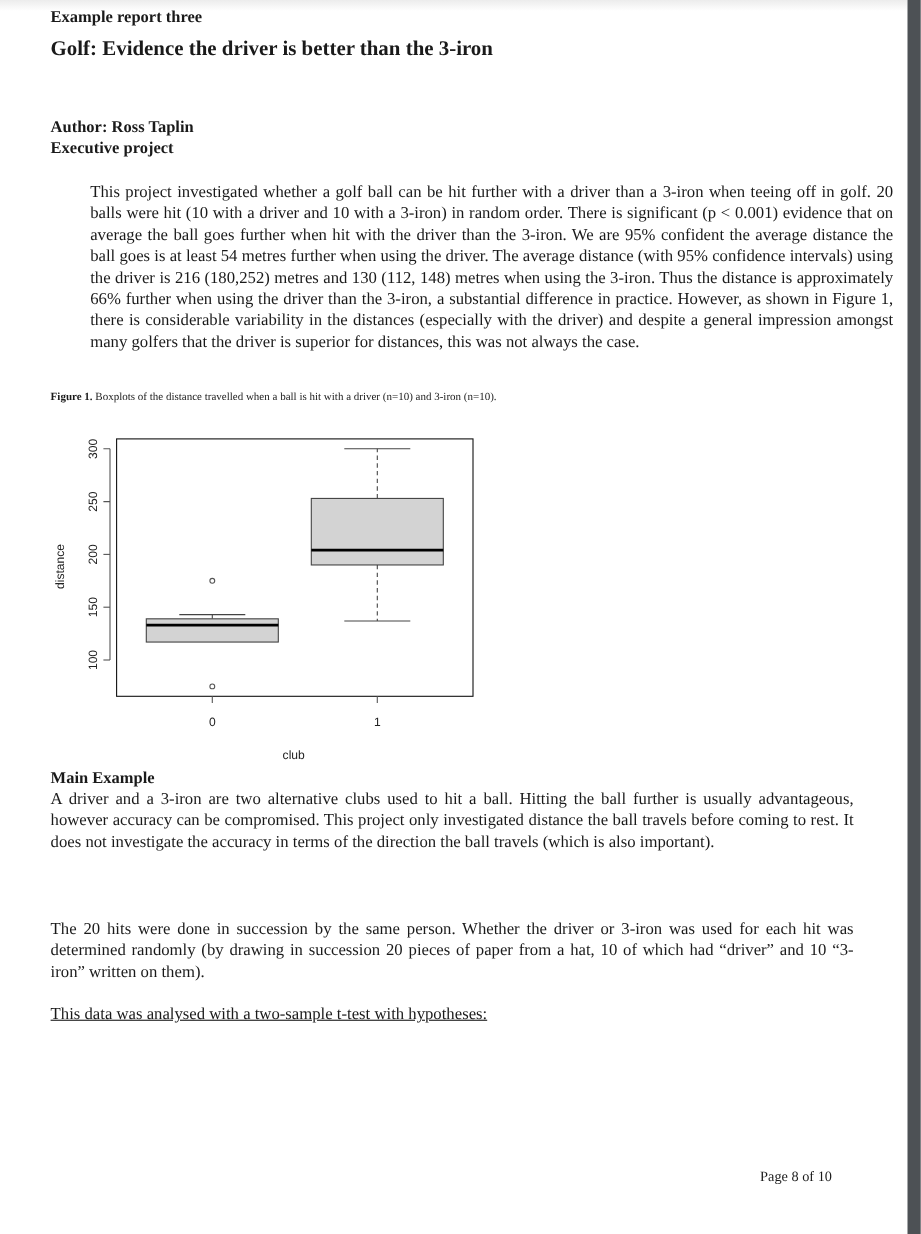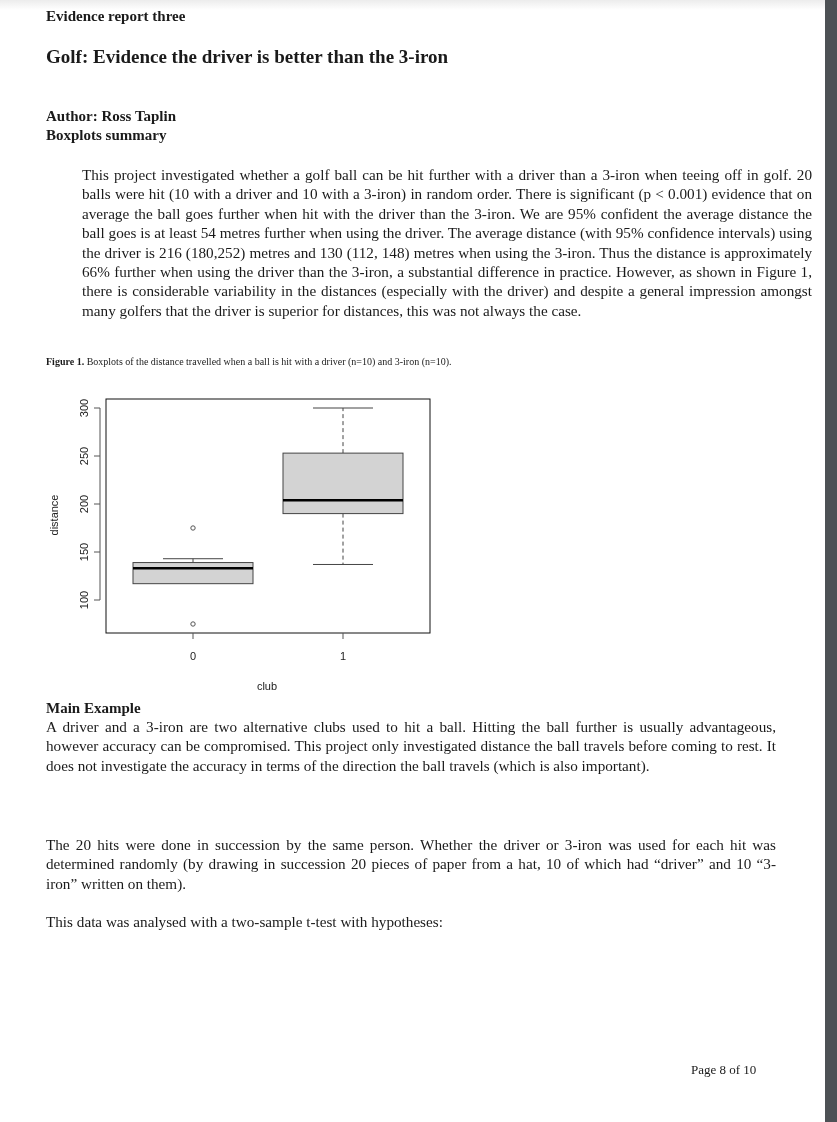--- a/index.html
+++ b/index.html
@@ -13,51 +13,51 @@
     position: absolute; left: 0; top: 0; width: 825px; height: 10px;
     background: linear-gradient(#ececec, #ffffff);
   }
   .right-bar {
     position: absolute; right: 0; top: 0; width: 12px; height: 1122px;
     background: #4d5155;
   }
   .page { position: absolute; left: 46px; top: 0; width: 730px; }
   .hdr { position: absolute; left: 0; font-weight: bold; white-space: nowrap; }
   .h-example { top: 8px; font-size: 15px; }
-  .h-title { top: 46px; font-size: 19px; }
+  .h-title { top: 34px; font-size: 19px; }
   .h-author { top: 88px; font-size: 15px; margin-top: 20px; }
   .h-exec { top: 127px; font-size: 15px; }
   .para {
     position: absolute; left: 0; width: 730px;
     font-size: 15.2px; line-height: 19.4px; text-align: justify;
   }
   .p-summary { top: 165px; margin-left: 36px; }
   .caption { position: absolute; left: 0; top: 356px; font-size: 10px; white-space: nowrap; }
   .caption b { font-weight: bold; }
   .h-main { top: 700px; font-size: 15px; }
   .p-main1 { top: 717px; }
   .p-main2 { top: 835px; }
   .p-main3 { top: 912px; text-align: left; }
-  .hyp { display: block; padding-left: 31px; text-indent: -31px; text-align: justify; }
+  .hyp { display: block; padding-left: 31px; text-indent: -31px; text-align: justify; text-decoration: underline; }
   .sub { font-size: 10px; vertical-align: -2px; }
   .page-num { position: absolute; left: 645px; top: 1062px; font-size: 13px; white-space: nowrap; }
   svg.chart { position: absolute; left: 40px; top: 385px; }
   .ax { font-family: "Liberation Sans", "DejaVu Sans", sans-serif; font-size: 11px; fill: #222; }
 </style>
 </head>
 <body>
 
 <div class="top-shadow"></div>
 <div class="right-bar"></div>
 
 <div class="page">
-  <div class="hdr h-example">Evidence report three</div>
+  <div class="hdr h-example">Example report three</div>
   <div class="hdr h-title">Golf: Evidence the driver is better than the 3-iron</div>
   <div class="hdr h-author">Author: Ross Taplin</div>
-  <div class="hdr h-exec">Boxplots summary</div>
+  <div class="hdr h-exec">Executive project</div>
 
   <div class="para p-summary">This project investigated whether a golf ball can be hit further with a driver than a 3-iron when teeing off in golf. 20 balls were hit (10 with a driver and 10 with a 3-iron) in random order. There is significant (p &lt; 0.001) evidence that on average the ball goes further when hit with the driver than the 3-iron. We are 95% confident the average distance the ball goes is at least 54 metres further when using the driver. The average distance (with 95% confidence intervals) using the driver is 216 (180,252) metres and 130 (112, 148) metres when using the 3-iron. Thus the distance is approximately 66% further when using the driver than the 3-iron, a substantial difference in practice. However, as shown in Figure 1, there is considerable variability in the distances (especially with the driver) and despite a general impression amongst many golfers that the driver is superior for distances, this was not always the case.</div>
 
   <div class="caption"><b>Figure 1.</b><span> Boxplots of the distance travelled when a ball is hit with a driver (n=10) and 3-iron (n=10).</span></div>
 
   <div class="hdr h-main">Main Example</div>
   <div class="para p-main1">A driver and a 3-iron are two alternative clubs used to hit a ball. Hitting the ball further is usually advantageous, however accuracy can be compromised. This project only investigated distance the ball travels before coming to rest. It does not investigate the accuracy in terms of the direction the ball travels (which is also important).</div>
   <div class="para p-main2">The 20 hits were done in succession by the same person. Whether the driver or 3-iron was used for each hit was determined randomly (by drawing in succession 20 pieces of paper from a hat, 10 of which had “driver” and 10 “3-iron” written on them).</div>
   <div class="para p-main3">
     <span class="hyp">This data was analysed with a two-sample t-test with hypotheses:</span>

